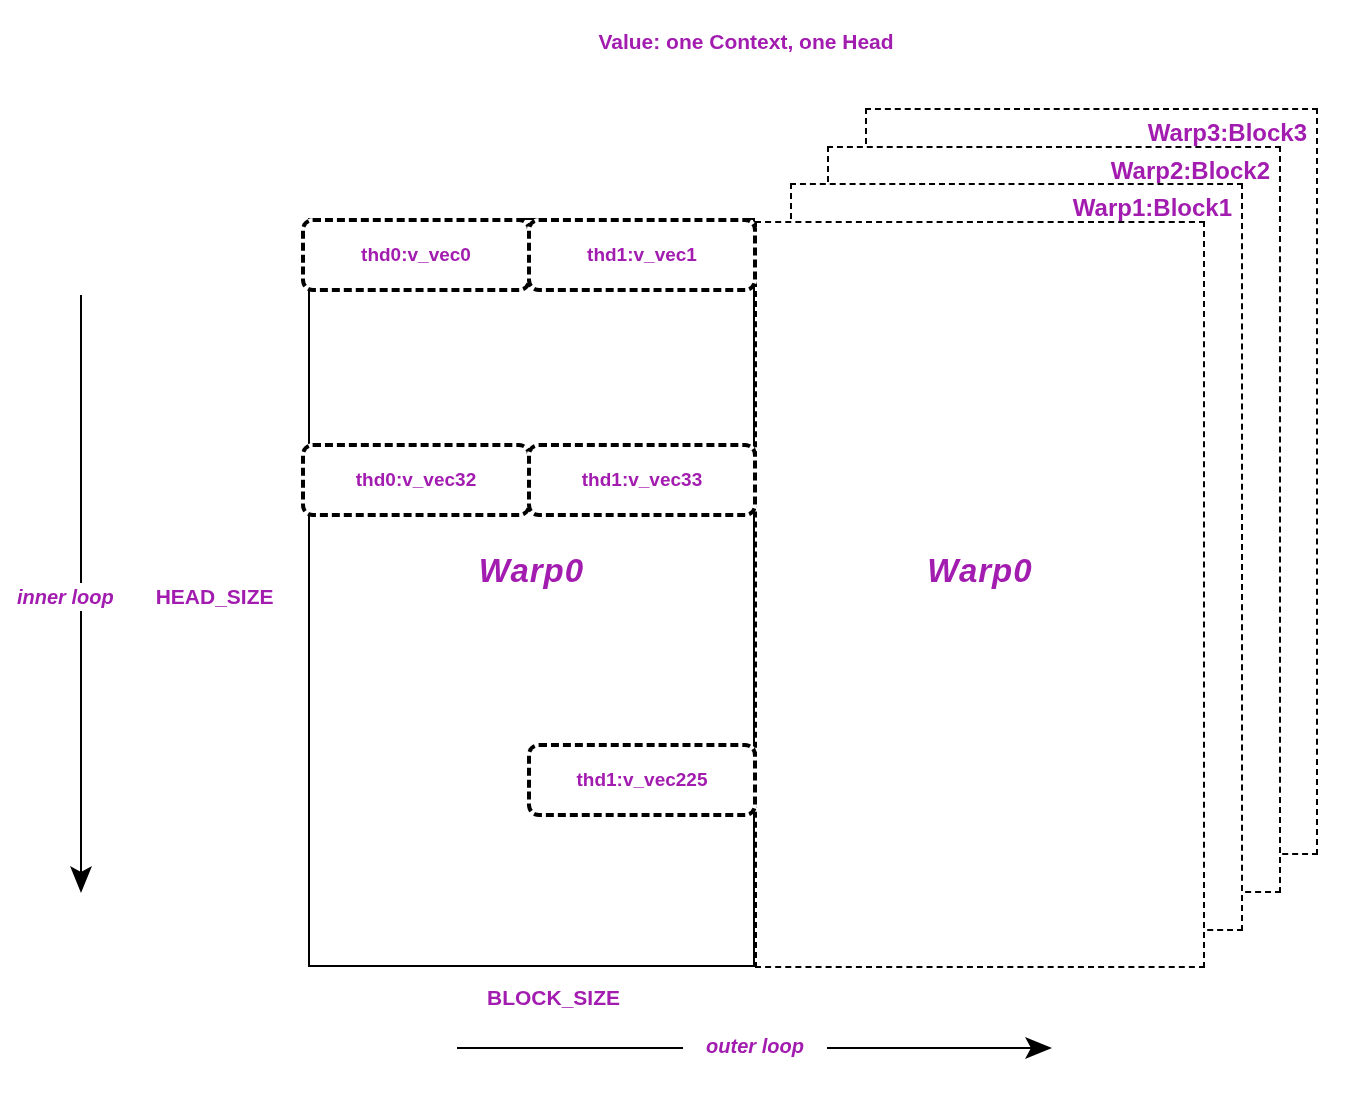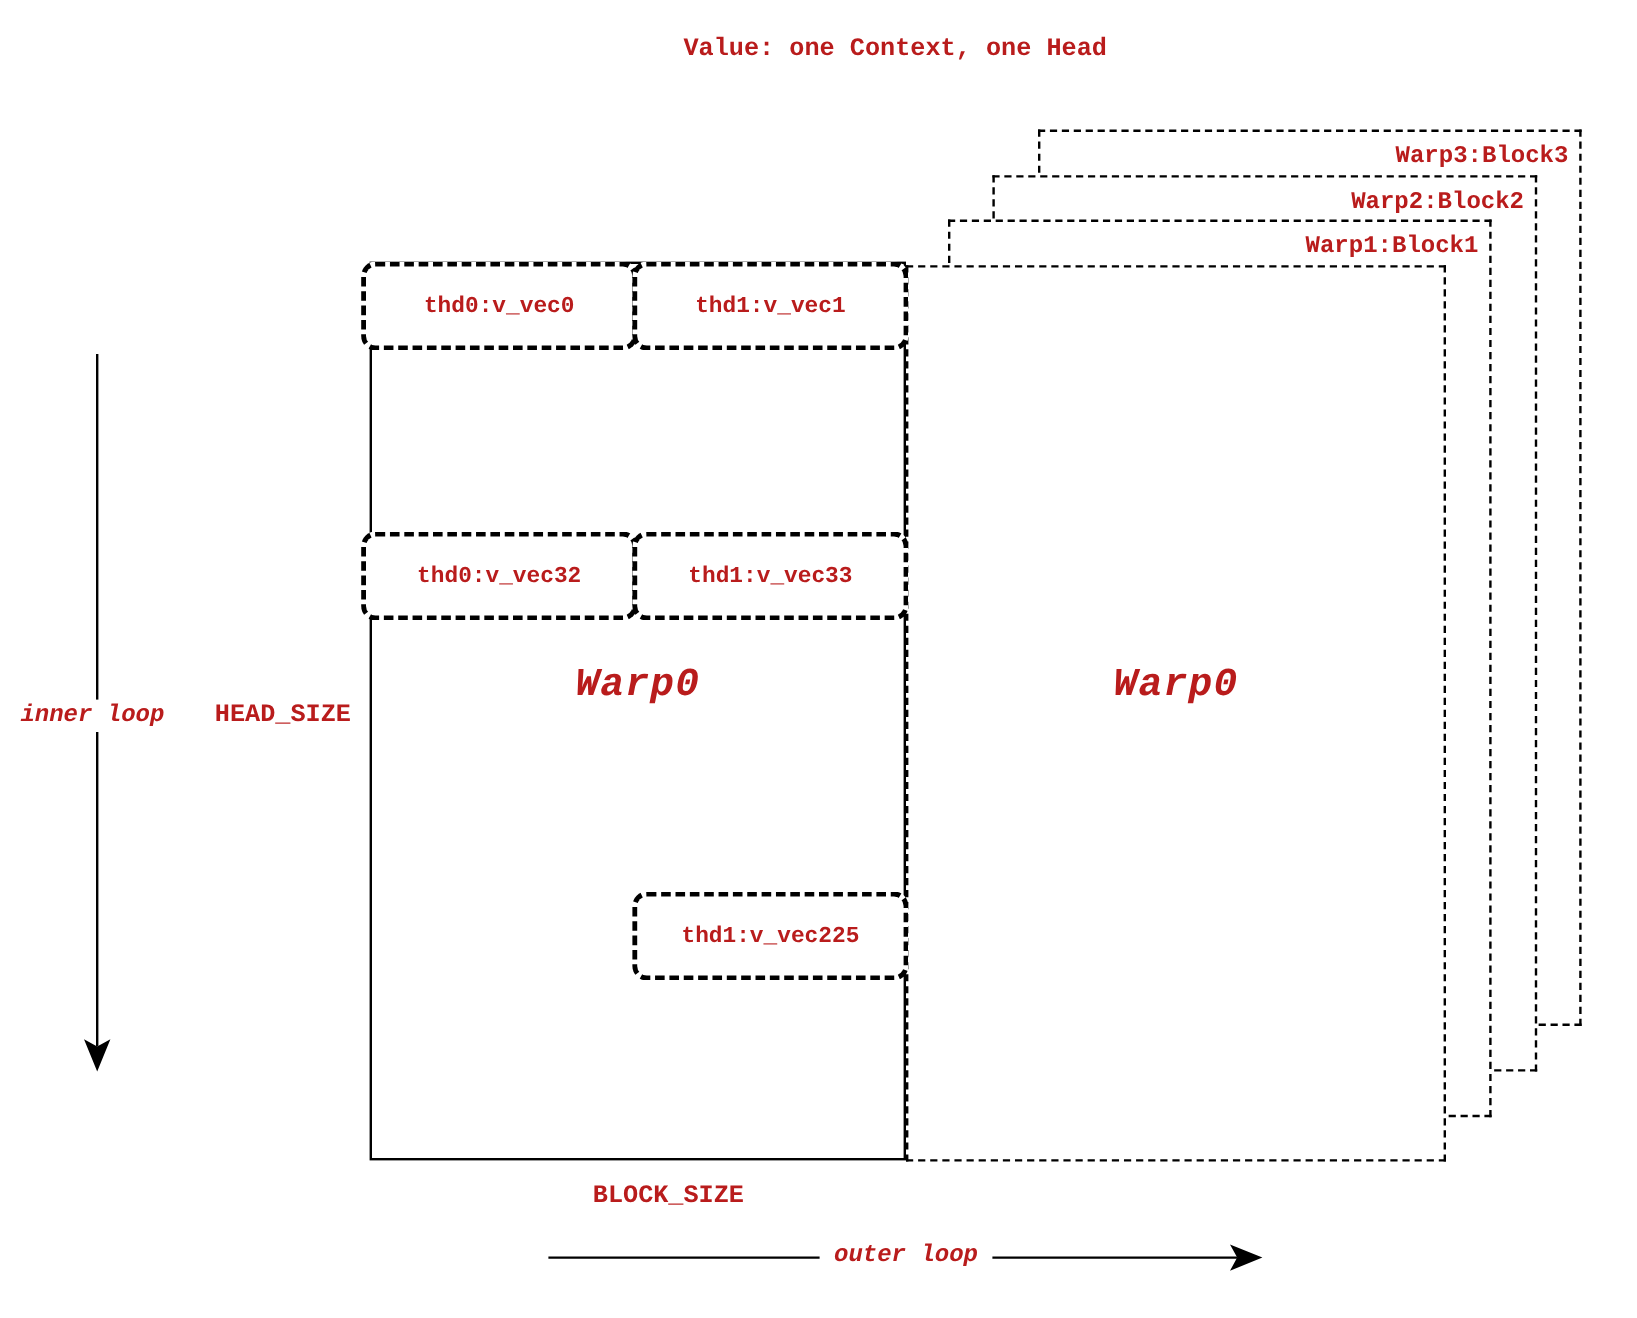--- a/index.html
+++ b/index.html
@@ -1,33 +1,33 @@
 <!DOCTYPE html>
 <html><head>
 <meta charset="utf-8">
 <style>
   html,body{margin:0;padding:0;background:#fff;}
   .canvas{
     position:relative;width:1364px;height:1098px;background:#ffffff;
-    font-family:Liberation Mono, monospace;color:#b91c1c;overflow:hidden;
+    font-family:Liberation Sans, sans-serif;color:#a21caf;overflow:hidden;
   }
   .title{
     position:absolute;left:446px;top:30px;width:600px;text-align:center;
     font-weight:bold;font-size:21px;z-index:8;
   }
   
   .dashedbox{
     position:absolute;background:#ffffff;border:2px dashed #000;box-sizing:border-box;
   }
   .w3{left:865px;top:108px;width:453px;height:747px;z-index:2;}
   .w2{left:827px;top:146px;width:454px;height:747px;z-index:3;}
   .w1{left:790px;top:183px;width:453px;height:748px;z-index:4;}
   .front{left:755px;top:221px;width:450px;height:747px;z-index:5;}
   .stacklabel{
-    position:absolute;top:9px;right:9px;font-weight:bold;font-size:20px;white-space:nowrap;
+    position:absolute;top:9px;right:9px;font-weight:bold;font-size:24px;white-space:nowrap;
   }
   
   .solid{
     position:absolute;left:308px;top:218px;width:447px;height:749px;
     border:2px solid #000;background:#ffffff;box-sizing:border-box;z-index:6;
   }
   
   .vvec{
     position:absolute;width:230px;height:74px;border:4px dashed #000;border-radius:12px;
     background:#ffffff;box-sizing:border-box;display:flex;align-items:center;justify-content:center;

